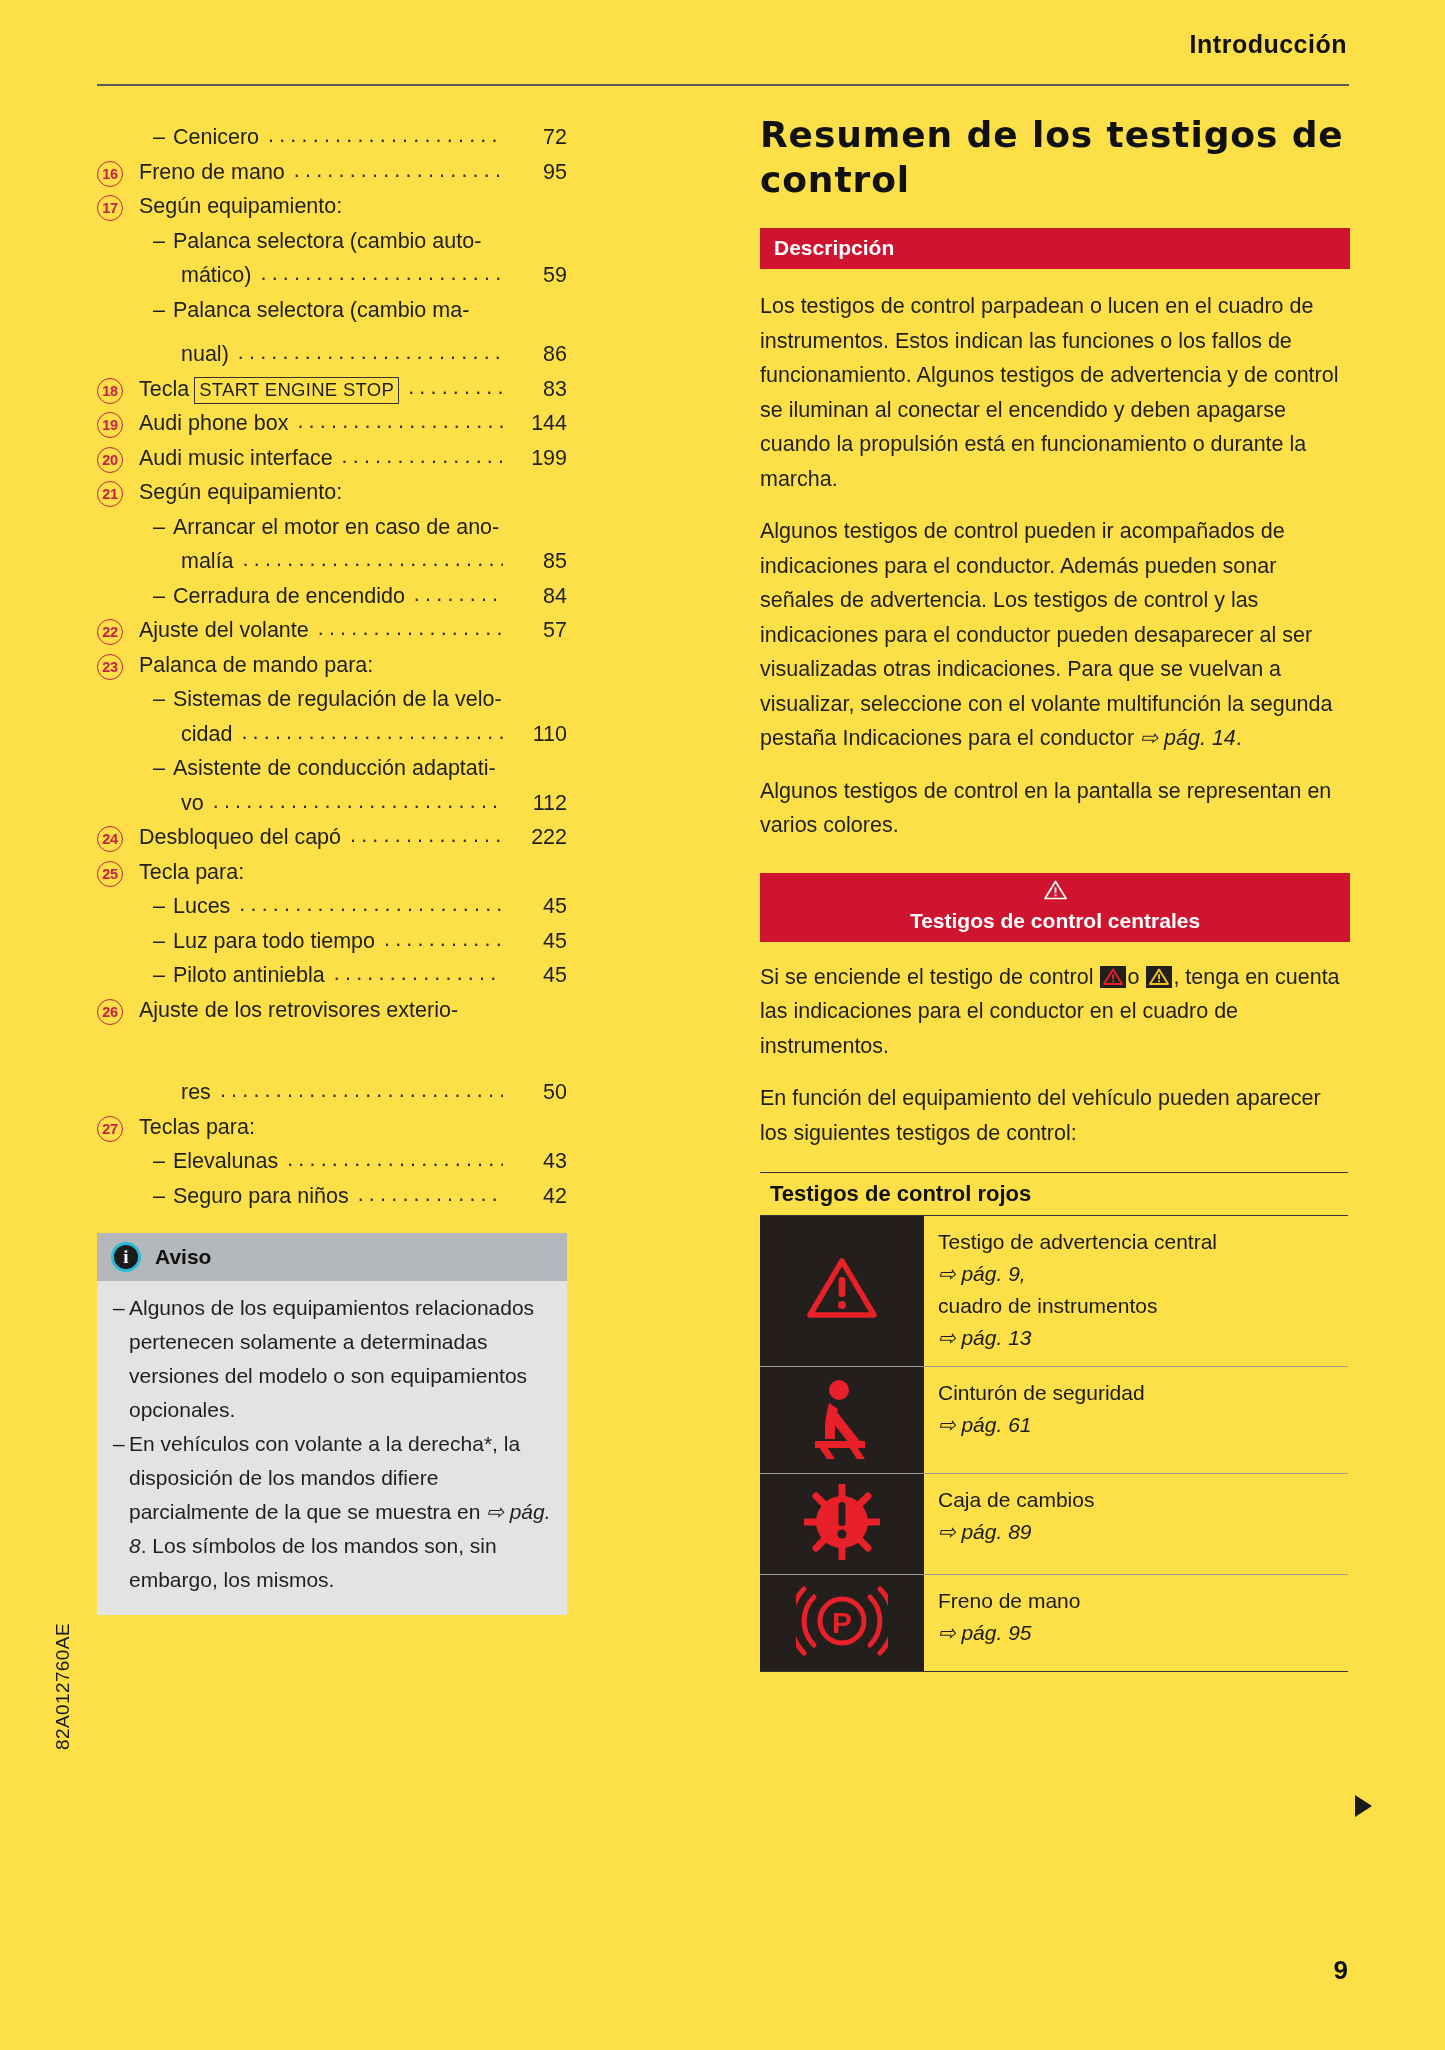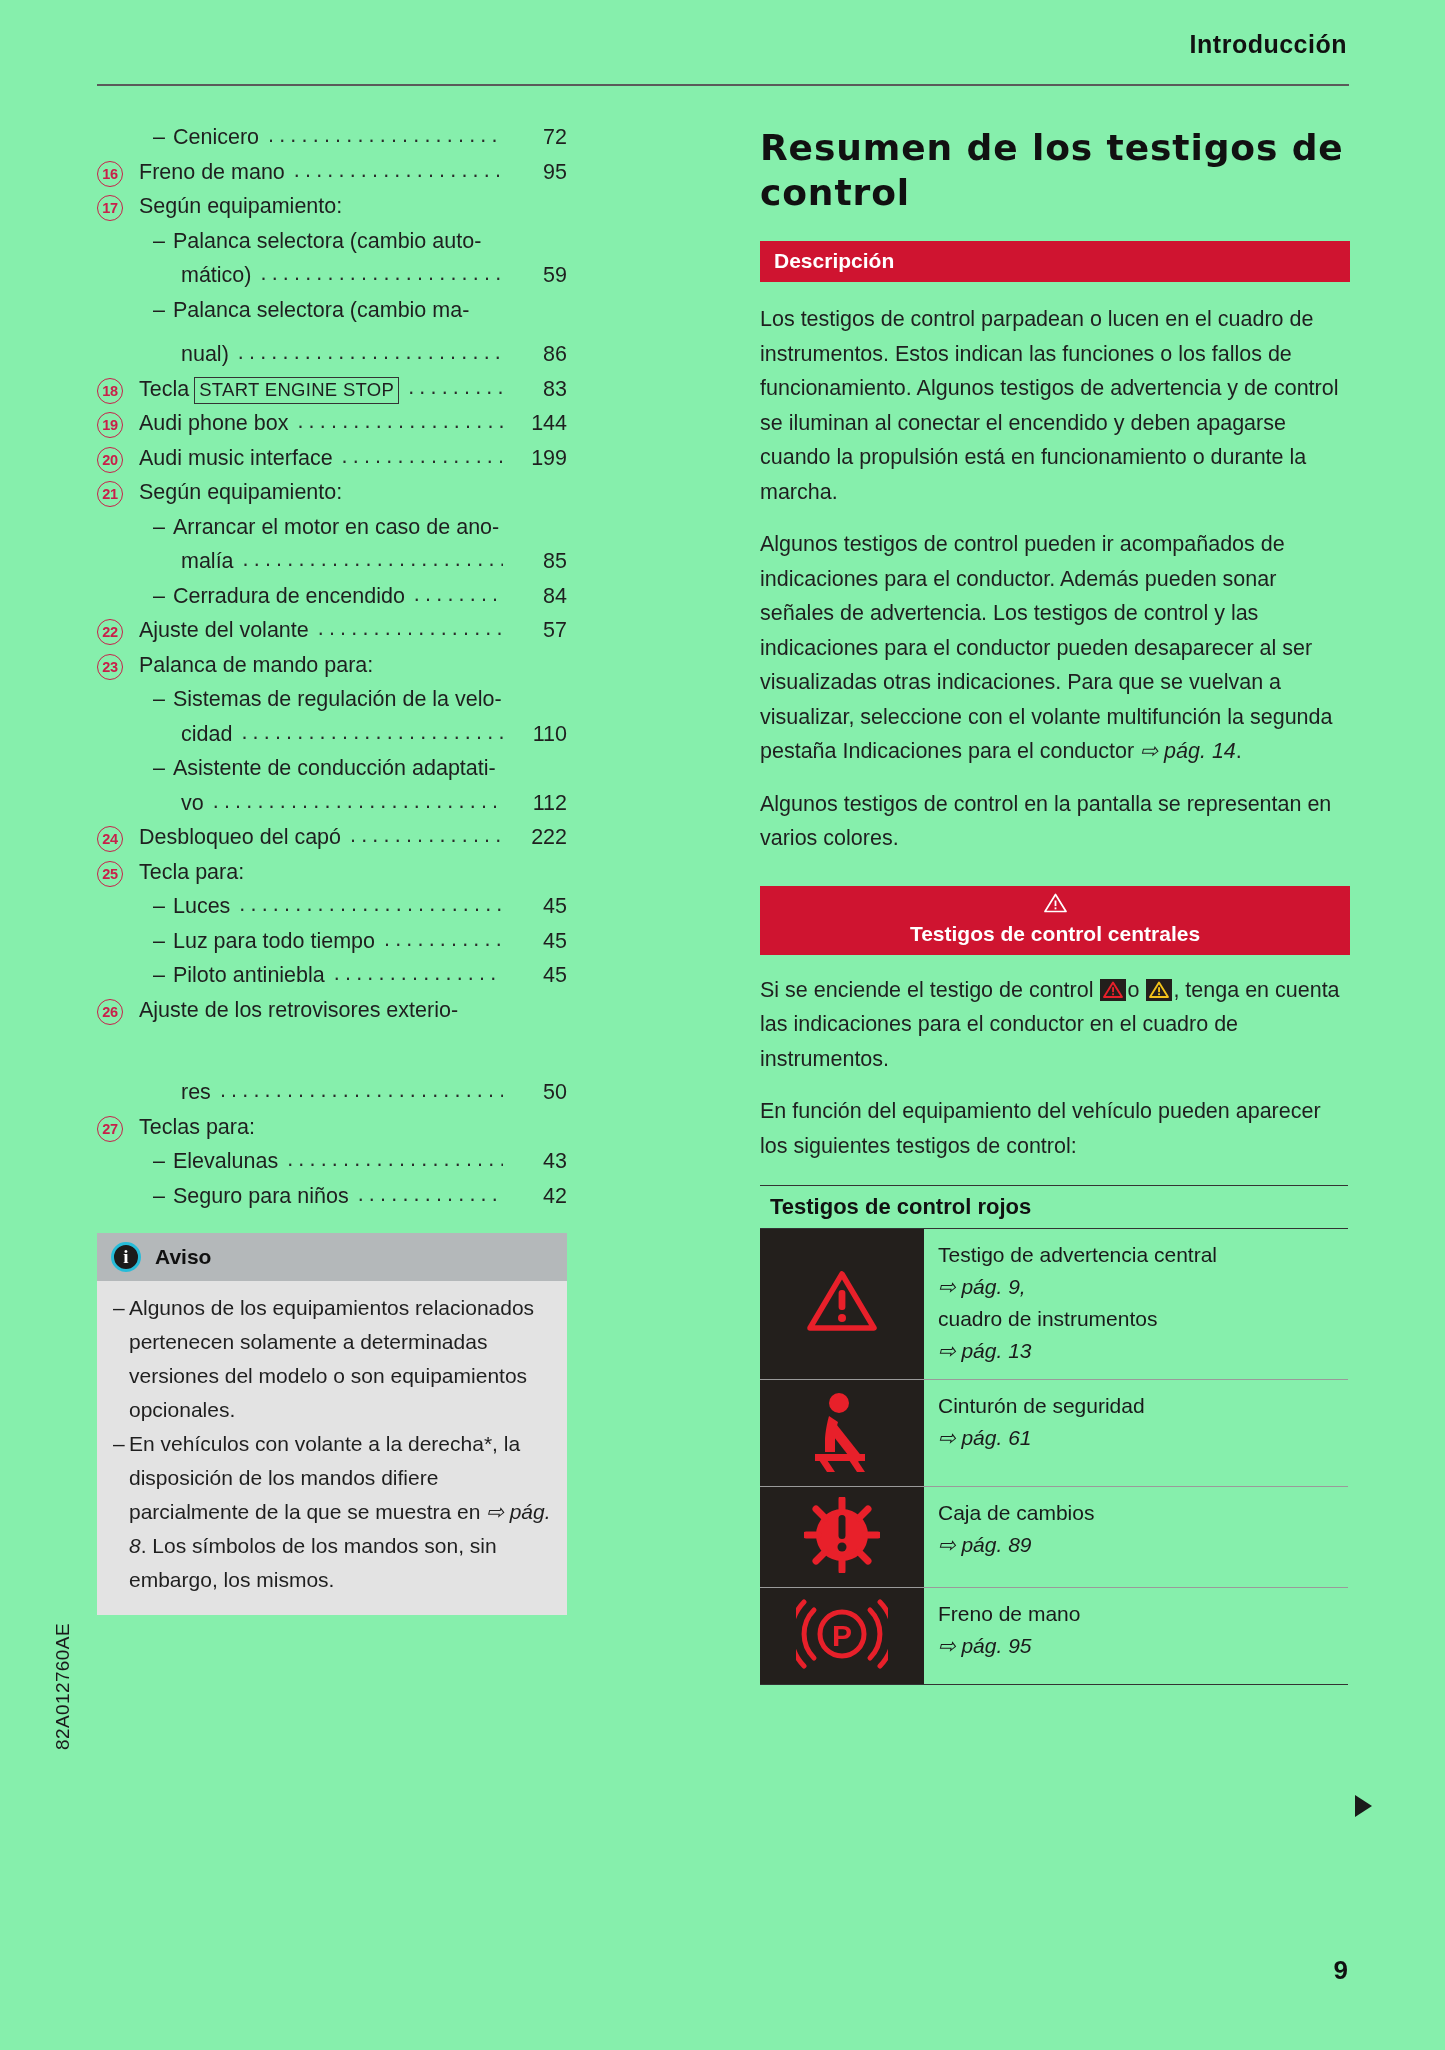--- a/index.html
+++ b/index.html
@@ -8,21 +8,21 @@
     background: #ffffff;
   }
   body {
     font-family: "Liberation Sans", sans-serif;
     color: #1a1a1a;
   }
   .page {
     position: relative;
     width: 1445px;
     height: 2050px;
-    background: #86efac;
+    background: #fde047;
     overflow: hidden;
   }
 
   
   .header {
     position: absolute;
     left: 97px;
     top: 30px;
     width: 1250px;
     text-align: right;
@@ -45,21 +45,20 @@
     position: absolute;
     left: 97px;
     top: 120px;
     width: 470px;
   }
   .col-right {
     position: absolute;
     left: 760px;
     top: 112px;
     width: 590px;
-    margin-top: 13px;
   }
 
   
   .toc { font-size: 0; }
   .toc-row {
     display: flex;
     align-items: baseline;
     font-size: 21.5px;
     line-height: 34.5px;
     color: #1f1f1f;

